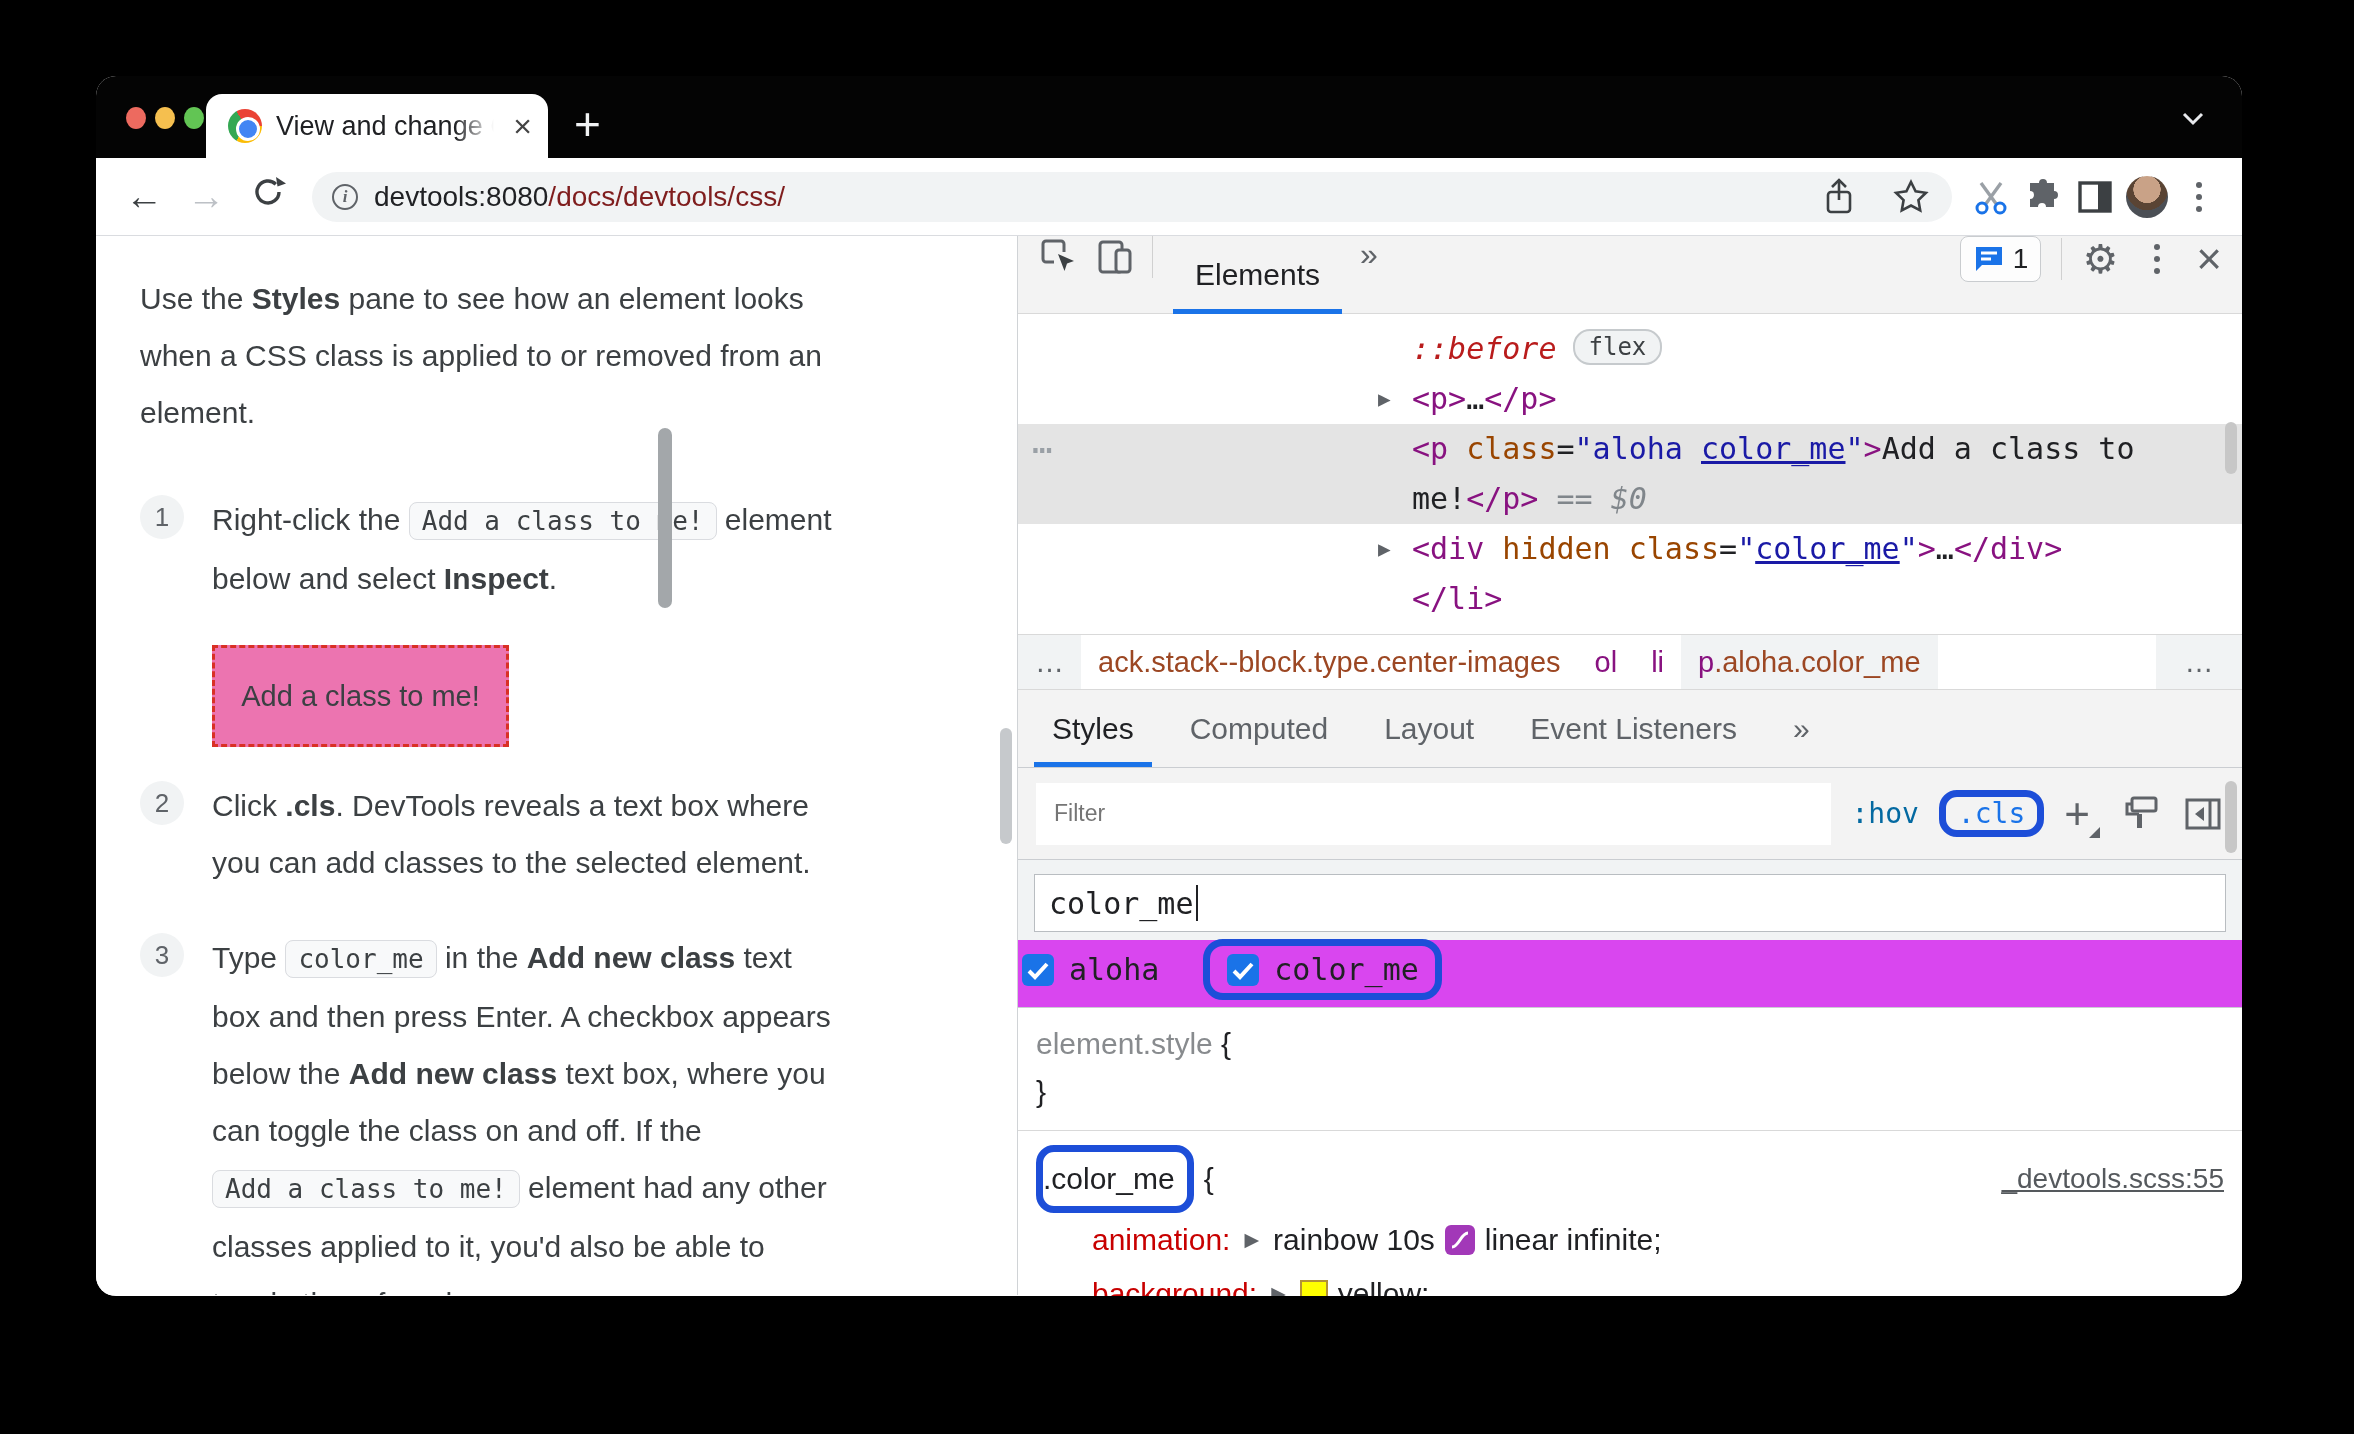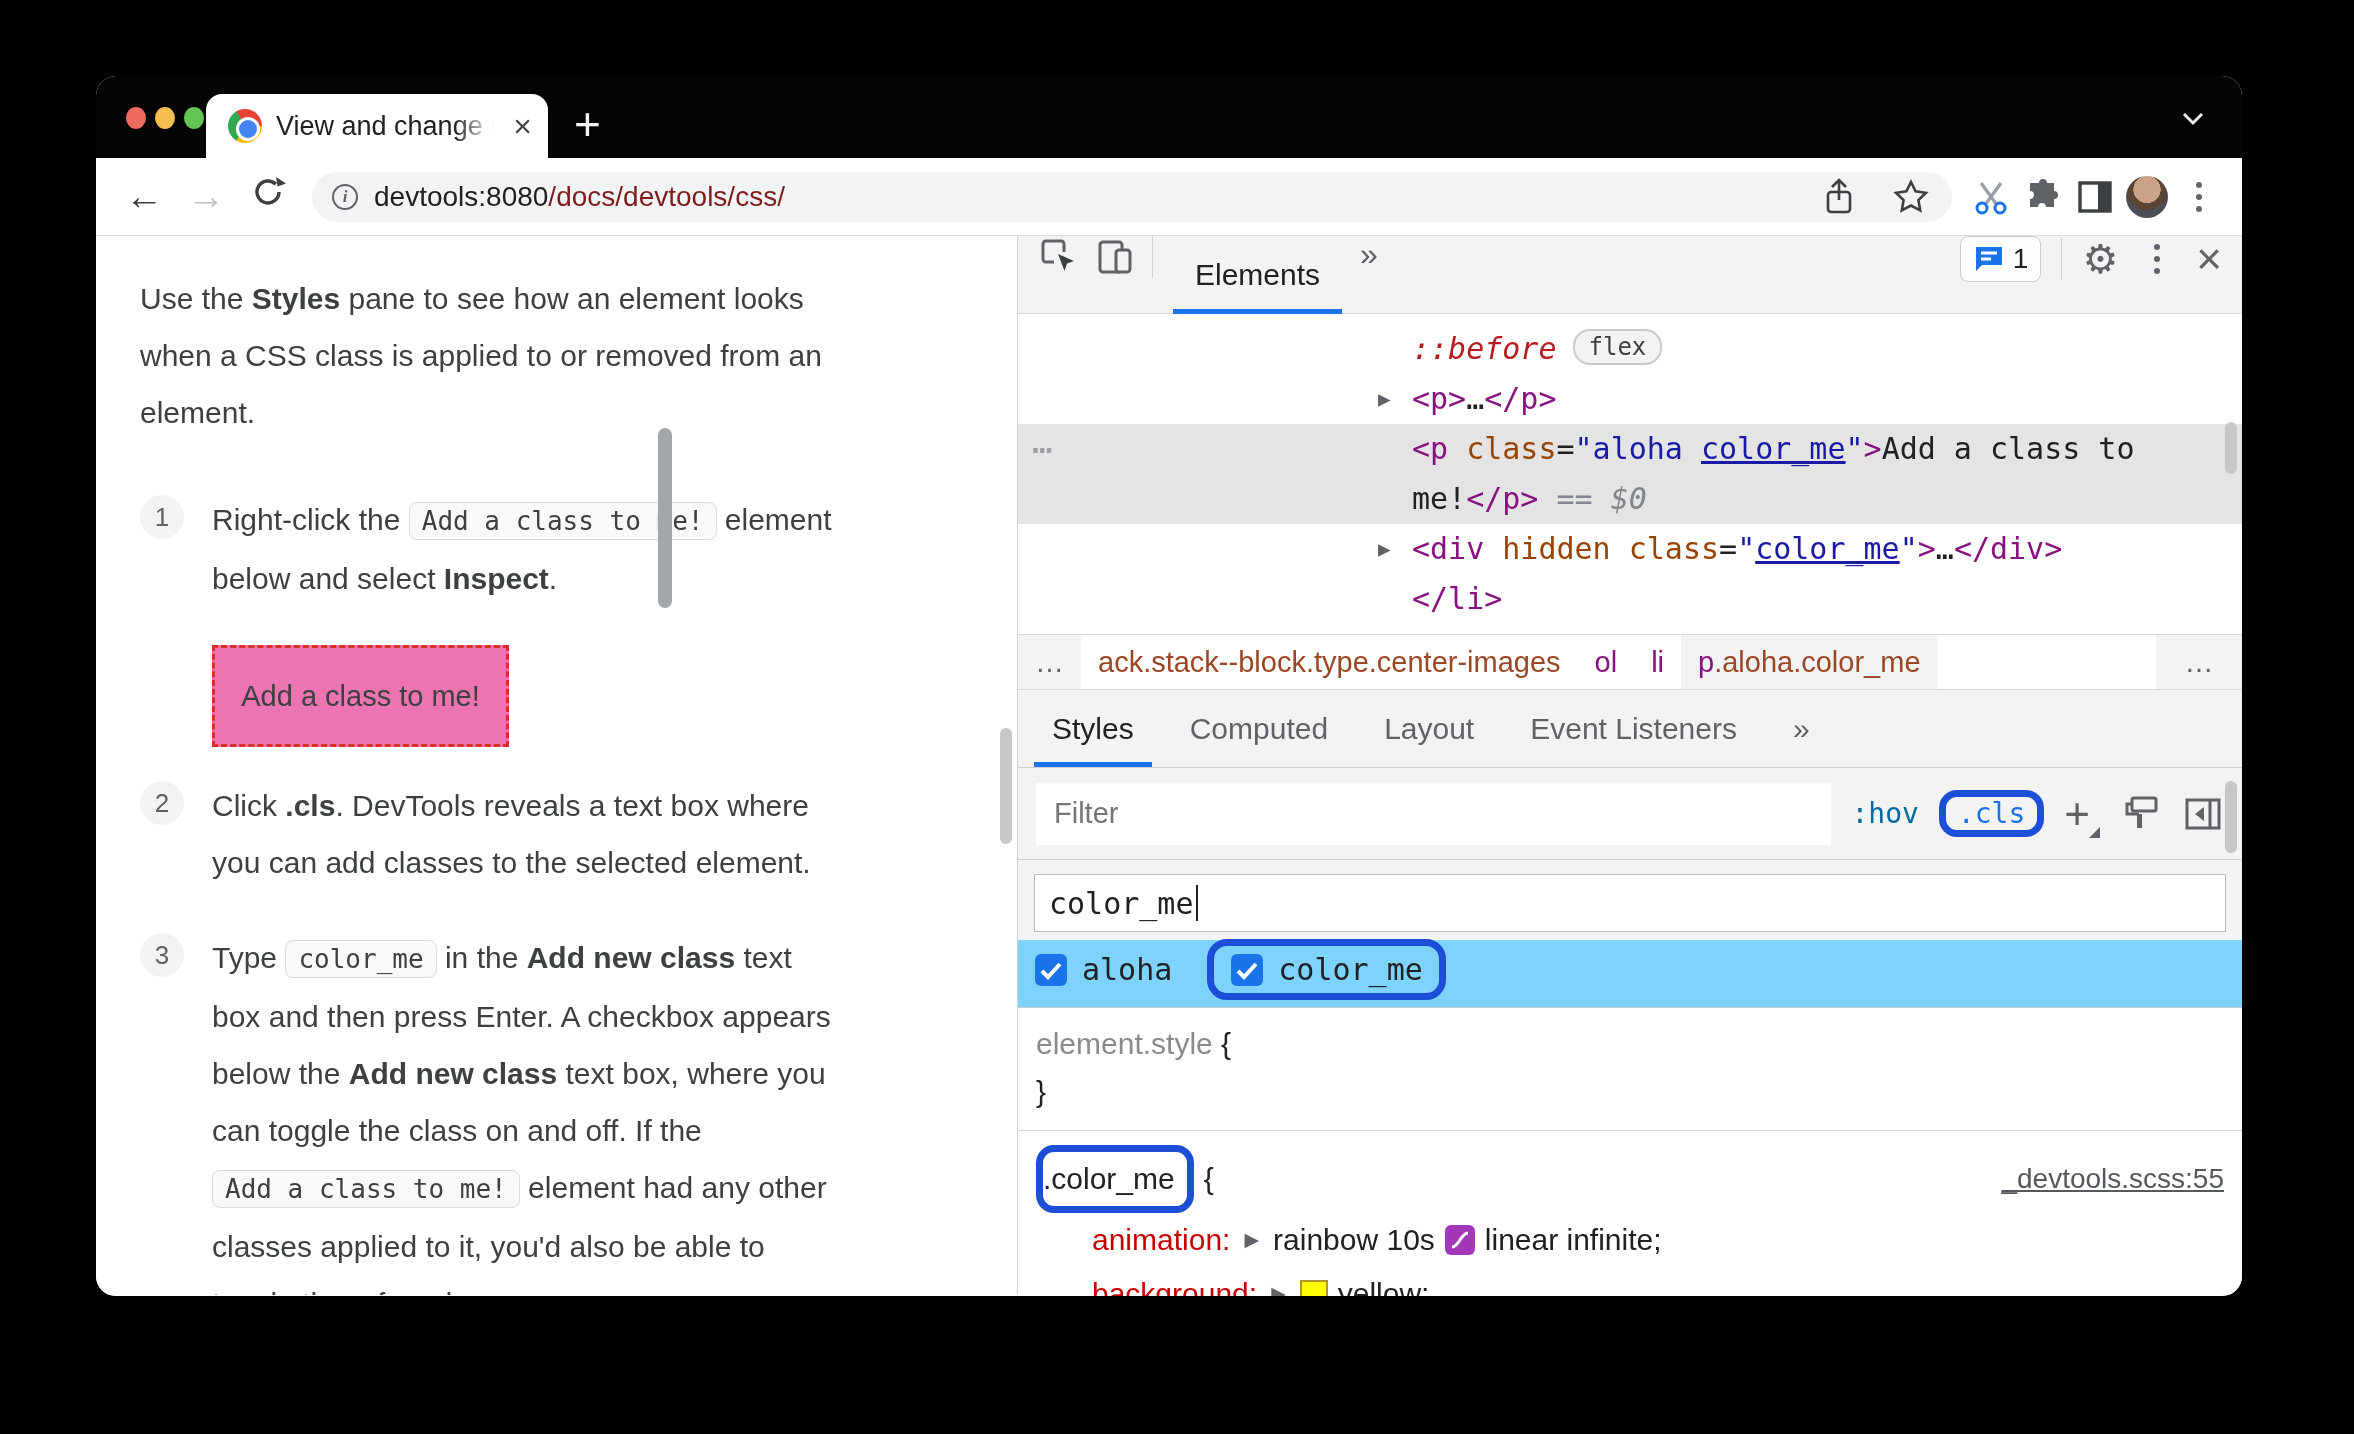--- a/index.html
+++ b/index.html
@@ -119,38 +119,38 @@
   
   .style-tabs { height:78px; background:#f3f3f3; border-bottom:1px solid #cacdd1;
                 display:flex; align-items:stretch; padding-left:6px; flex:0 0 auto;}
   .stab { position:relative; display:flex; align-items:center; padding:0 28px; font-size:30px; color:#5f6368;}
   .stab.active { color:#202124; }
   .stab.active::after { content:""; position:absolute; left:10px; right:10px; bottom:0; height:5px; background:#1a73e8;}
 
   
   .filter-row { height:92px; background:#f3f3f3; border-bottom:1px solid #cacdd1; display:flex;
                 align-items:center; padding:0 18px; gap:20px; flex:0 0 auto;}
-  .filter-input { flex:1; height:62px; border:none; outline:none; background:#fff; font-size:29px;
+  .filter-input { flex:1; height:62px; border:none; outline:none; background:#fff; font-size:23px;
                   padding:0 18px; color:#202124; font-family:"Liberation Sans",sans-serif;}
   .filter-input::placeholder { color:#757575; }
   .hov { font-family:"DejaVu Sans Mono",monospace; font-size:28px; color:#0369a1; }
   .annot { border:7px solid #1d4ed8; border-radius:18px; }
   .cls-chip { font-family:"DejaVu Sans Mono",monospace; font-size:28px; color:#1a73e8; padding:3px 12px; }
   .plus-btn { position:relative; font-size:44px; color:#5f6368; font-weight:300; line-height:40px; padding-right:10px;}
   .plus-btn::after { content:""; position:absolute; right:0; bottom:-4px; border-left:11px solid transparent;
                      border-bottom:11px solid #5f6368; }
   .styles-scroll { position:absolute; right:5px; top:545px; width:12px; height:72px; border-radius:6px; background:#c7c7c7;}
 
   
   .newclass { background:#f1f3f4; padding:14px 16px 8px; flex:0 0 auto;}
   .fake-input { height:58px; background:#fff; border:1px solid #b9bdc1; display:flex; align-items:center;
                 padding:0 14px; font-family:"DejaVu Sans Mono",monospace; font-size:30px; color:#202124;}
   .caret { width:2px; height:36px; background:#202124; margin-left:2px; }
-  .checkrow { background:#7dd3fc; padding:12px 16px 20px; border-bottom:1px solid #cacdd1;
-              display:flex; align-items:center; gap:35px; flex:0 0 auto;}
+  .checkrow { background:#d946ef; padding:12px 3px 20px; border-bottom:1px solid #cacdd1;
+              display:flex; align-items:center; gap:44px; flex:0 0 auto;}
   .chk-group { display:flex; align-items:center; gap:14px; font-family:"DejaVu Sans Mono",monospace;
                font-size:30px; color:#202124; }
   .chk-group.annot { padding:6px 16px; margin:-13px 0; border-radius:20px; }
 
   
   .sec { font-family:Liberation Sans, sans-serif; font-size:30px; color:#202124; }
   .sec-elemstyle { padding:12px 18px 14px; border-bottom:1px solid #d9d9d9; line-height:48px; flex:0 0 auto;}
   .sel-gray { color:#888b8e; }
   .sec-colorme { padding:14px 18px 0; line-height:54px; flex:1; }
   .rule-head { display:flex; align-items:center; }

